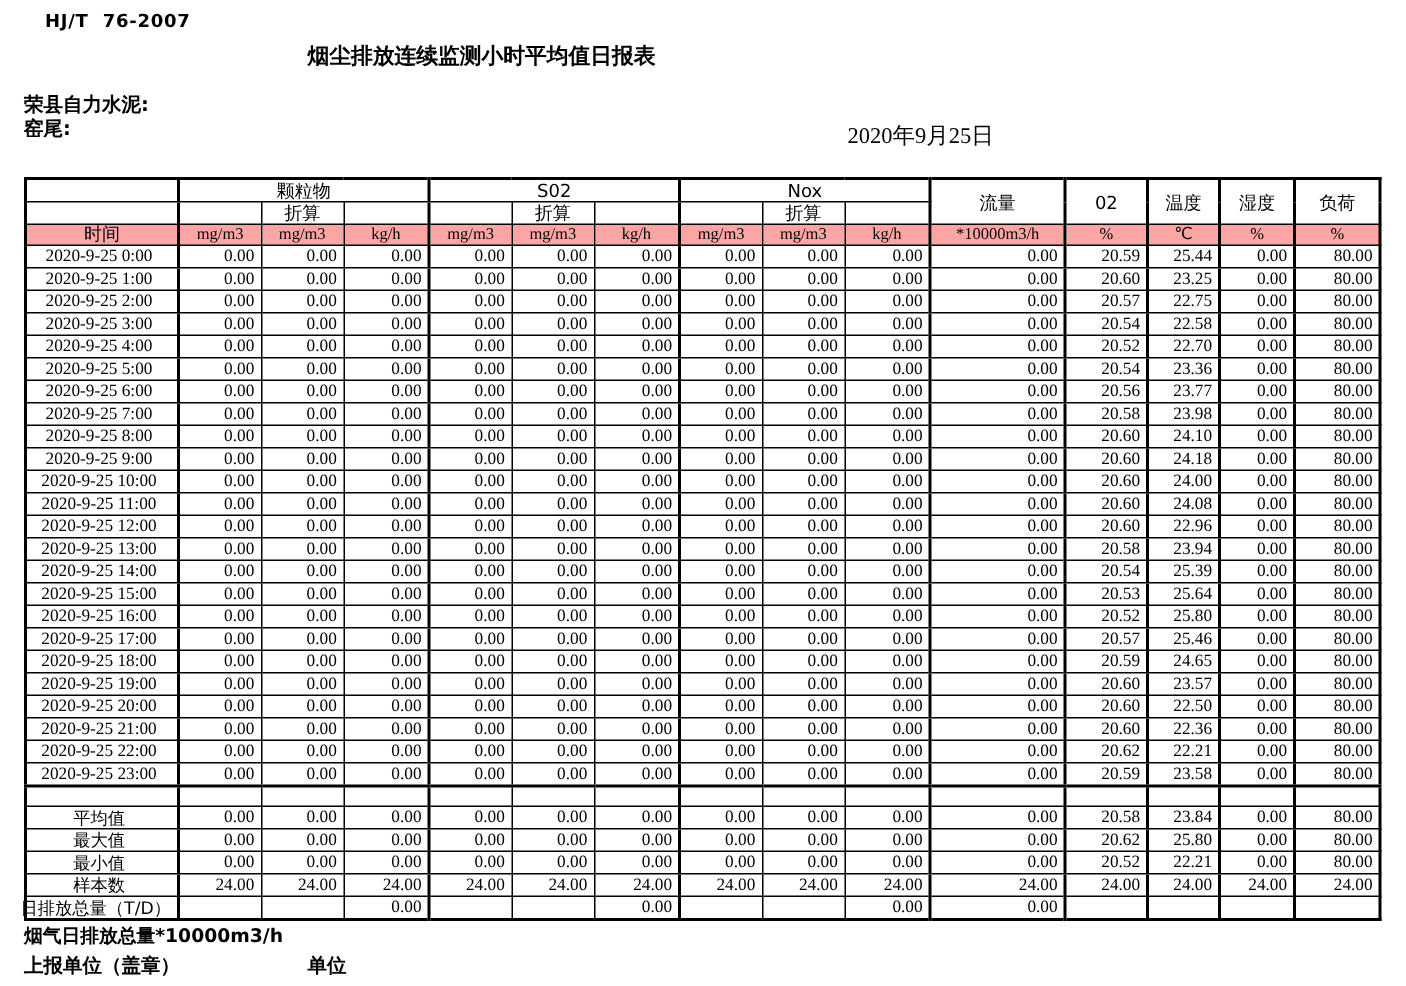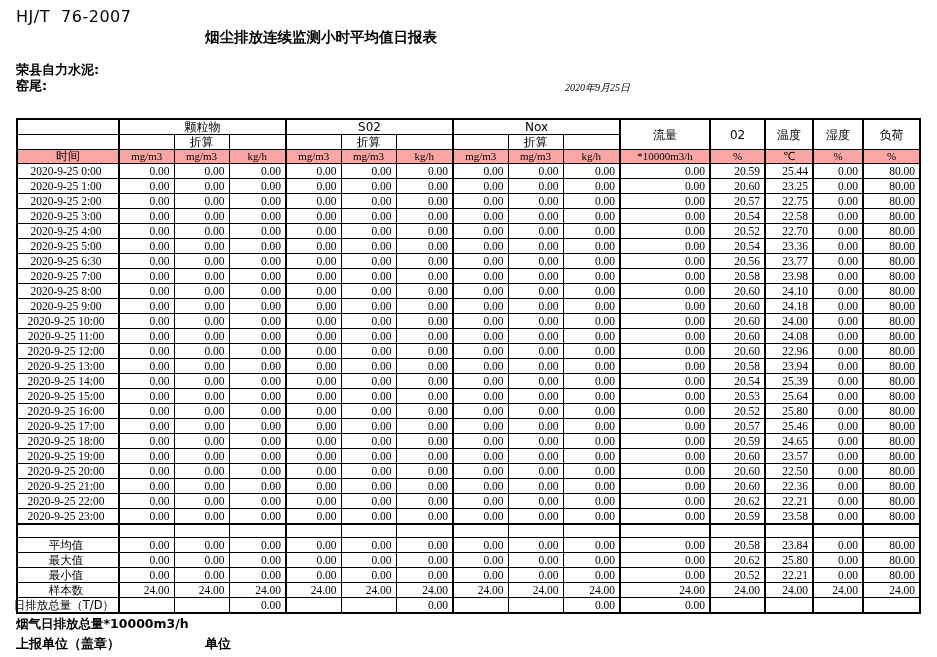--- a/index.html
+++ b/index.html
@@ -1,25 +1,25 @@
 <!DOCTYPE html>
 <html><head>
 <meta charset="utf-8">
 <style>
   html,body{margin:0;padding:0;}
   body{
     width:937px;height:657px;position:relative;background:#ffffff;color:#000;
     font-family:"DejaVu Sans","Liberation Sans",sans-serif;
   }
   .abs{position:absolute;white-space:pre;}
-  .doc-code{left:16px;top:7px;font-size:16px;font-weight:normal;letter-spacing:0.5px;}
+  .doc-code{left:30px;top:7px;font-size:12px;font-weight:bold;letter-spacing:0.5px;}
   .title{left:205px;top:28px;font-size:14.5px;font-weight:bold;}
   .company{left:16px;top:61px;font-size:13px;font-weight:bold;}
   .location{left:16px;top:77px;font-size:13px;font-weight:bold;}
-  .date{left:565px;top:81px;font-size:10px;font-family:"Liberation Serif","DejaVu Serif",serif;font-style:italic;}
+  .date{left:565px;top:81px;font-size:15px;font-family:"Liberation Serif","DejaVu Serif",serif;}
   .footer1{left:16px;top:616px;font-size:12.5px;font-weight:bold;}
   .footer2a{left:16px;top:635px;font-size:13px;font-weight:bold;}
   .footer2b{left:205px;top:635px;font-size:13px;font-weight:bold;}
 
   table.report{
     position:absolute;left:16px;top:118px;width:837px;
     border-collapse:collapse;table-layout:fixed;
     font-family:"Liberation Serif","DejaVu Serif","DejaVu Sans",serif;
     font-size:11.5px;
     border:2px solid #000;
@@ -208,21 +208,21 @@
         <td class="num bl2">0.00</td>
         <td class="num">0.00</td>
         <td class="num">0.00</td>
         <td class="num bl2">0.00</td>
         <td class="num bl2">20.54</td>
         <td class="num bl2">23.36</td>
         <td class="num bl2">0.00</td>
         <td class="num bl2">80.00</td>
       </tr>
       <tr>
-        <td class="label-cell">2020-9-25 6:30</td>
+        <td class="label-cell">2020-9-25 6:00</td>
         <td class="num bl2">0.00</td>
         <td class="num">0.00</td>
         <td class="num">0.00</td>
         <td class="num bl2">0.00</td>
         <td class="num">0.00</td>
         <td class="num">0.00</td>
         <td class="num bl2">0.00</td>
         <td class="num">0.00</td>
         <td class="num">0.00</td>
         <td class="num bl2">0.00</td>

